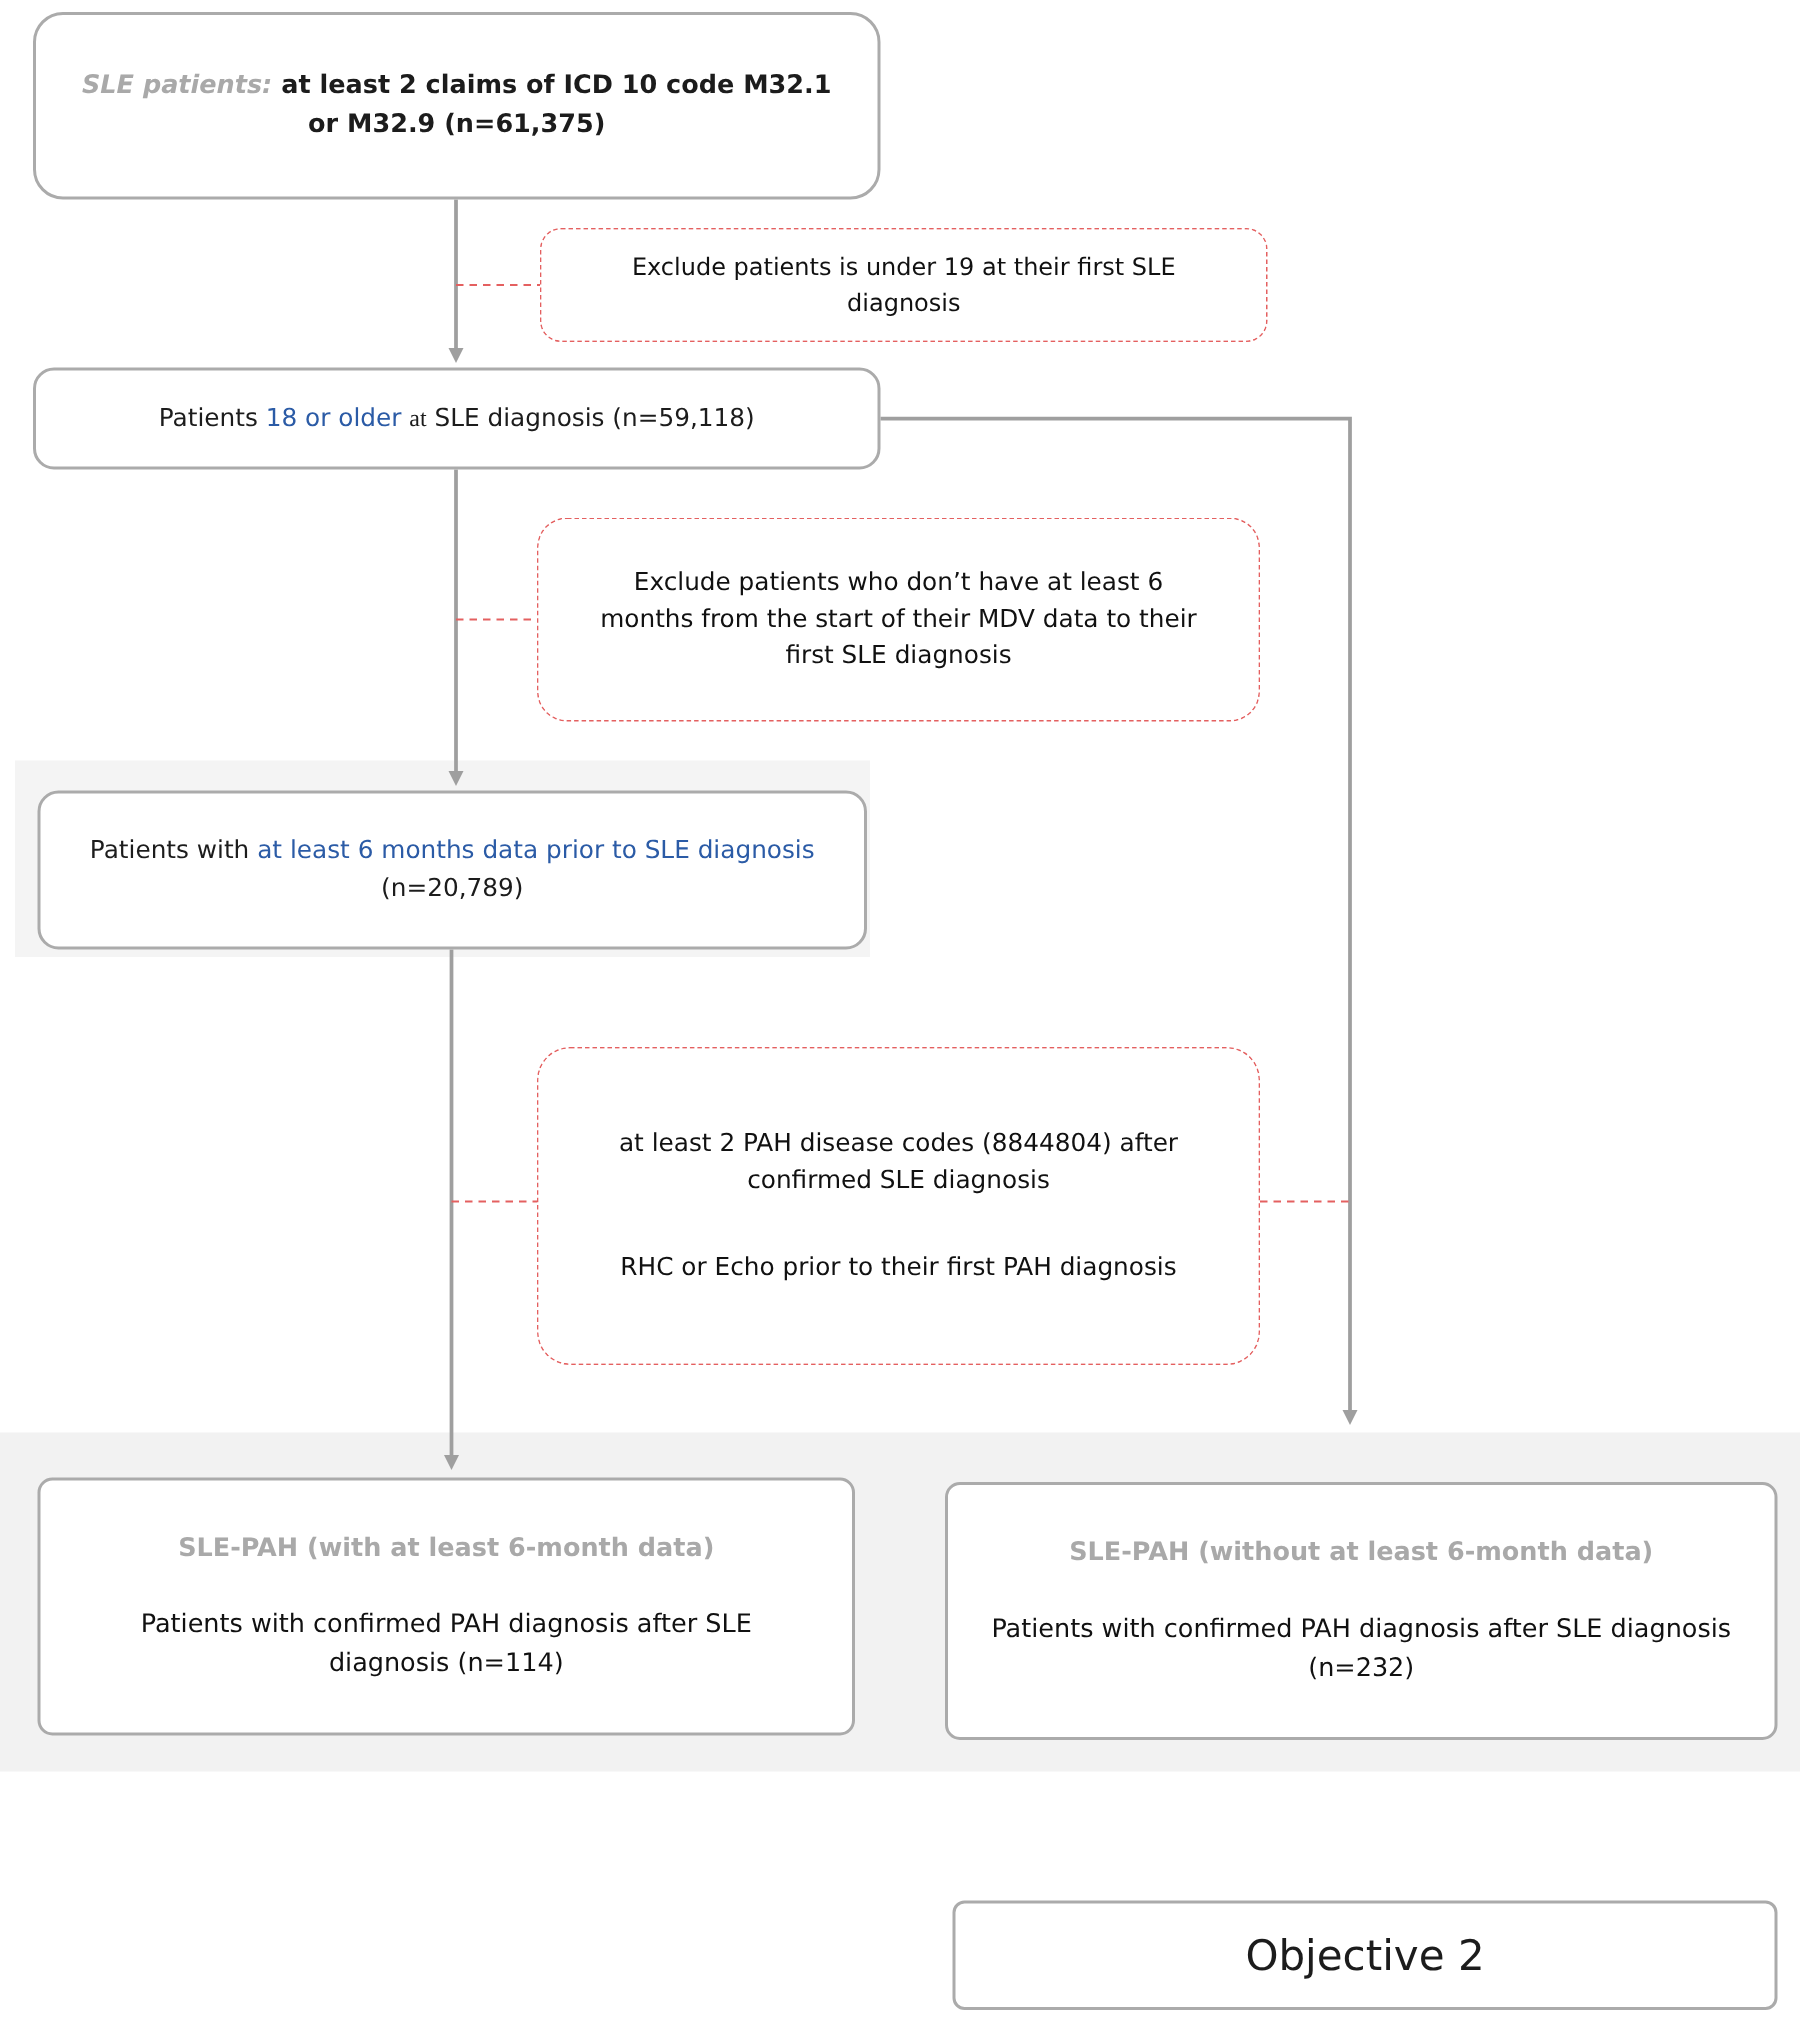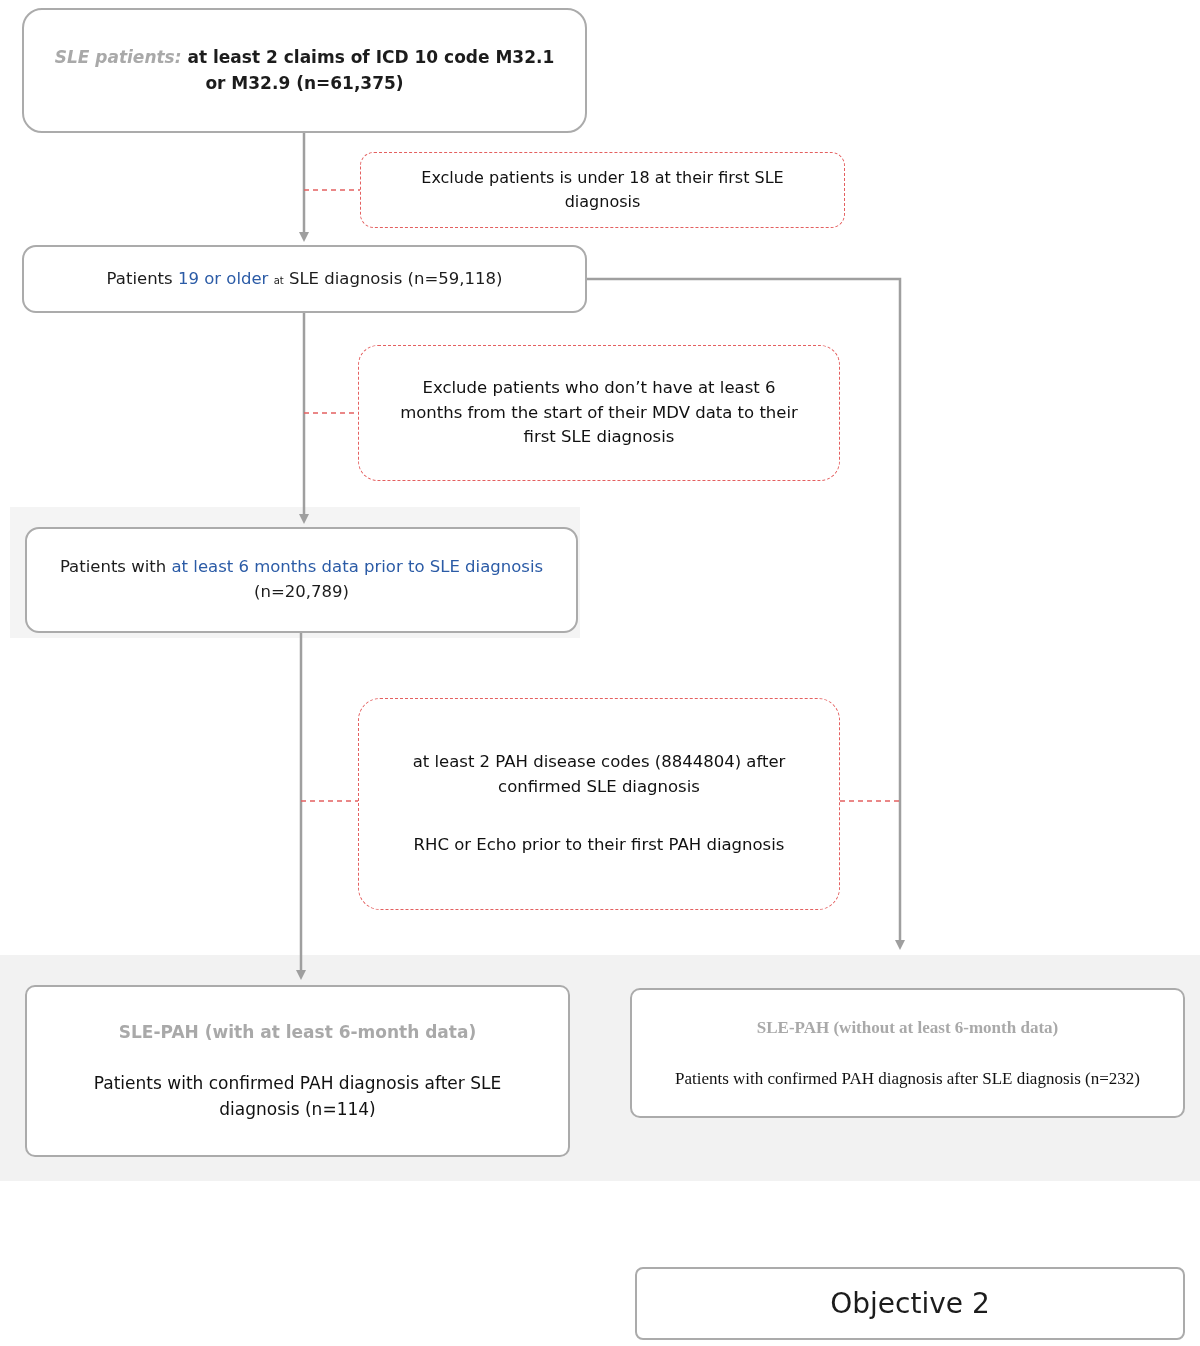--- a/index.html
+++ b/index.html
@@ -52,27 +52,27 @@
   }
 
   .b-sle   { left: 22px;  top: 8px;    width: 565px; height: 125px; border-radius: 20px; font-weight: bold; font-size: 17px; padding: 0 30px; }
   .x-under18 { left: 360px; top: 152px; width: 485px; height: 76px;  border-radius: 14px; font-size: 16px;  padding: 0 38px; }
   .b-age   { left: 22px;  top: 245px;  width: 565px; height: 68px;  border-radius: 14px; font-size: 16.5px; padding: 0 24px; }
   .x-6mo   { left: 358px; top: 345px;  width: 482px; height: 136px; border-radius: 20px; font-size: 16.5px; padding: 0 36px; }
   .b-6mo   { left: 25px;  top: 527px;  width: 553px; height: 106px; border-radius: 14px; font-size: 16.5px; padding: 0 30px; }
   .x-pah   { left: 358px; top: 698px;  width: 482px; height: 212px; border-radius: 22px; font-size: 16.5px; padding: 0 32px; }
   .x-pah p + p { margin-top: 34px; }
   .b-res-l { left: 25px;  top: 985px;  width: 545px; height: 172px; border-radius: 10px; font-size: 17px; padding: 0 28px; }
-  .b-res-r { left: 630px; top: 988px;  width: 555px; height: 130px; border-radius: 10px; font-size: 17px; padding: 0 28px; font-family: Liberation Serif, serif; }
+  .b-res-r { left: 630px; top: 988px;  width: 555px; height: 172px; border-radius: 10px; font-size: 17px; padding: 0 28px; }
   .b-obj1  { left: 30px;  top: 1266px; width: 545px; height: 75px;  border-radius: 8px;  font-size: 28px; }
   .b-obj2  { left: 635px; top: 1267px; width: 550px; height: 73px;  border-radius: 8px;  font-size: 28px; }
 
   .muted   { color: #a9a9a9; font-style: italic; }
   .blue    { color: #2b5ba6; }
-  .smallword { font-size: 10px; }
+  .smallword { font-size: 16px; font-family: Liberation Serif, serif; }
   .res-title { color: #a9a9a9; font-weight: bold; }
   .res-body  { margin-top: 26px; color: #111111; }
 </style>
 </head>
 <body>
 
 <div class="canvas">
 
   <div class="band band-6mo"></div>
   <div class="band band-bottom"></div>
@@ -96,27 +96,27 @@
   </svg>
 
   <div class="box b-sle">
     <p>
       <span class="muted">SLE patients:</span>
       <span>at least 2 claims of ICD 10 code M32.1 or M32.9 (n=61,375)</span>
     </p>
   </div>
 
   <div class="exclude x-under18">
-    <p>Exclude patients is under 18 at their first SLE diagnosis</p>
+    <p>Exclude patients is under 19 at their first SLE diagnosis</p>
   </div>
 
   <div class="box b-age">
     <p>
       <span>Patients</span>
-      <span class="blue">19 or older</span>
+      <span class="blue">18 or older</span>
       <span class="smallword">at</span>
       <span>SLE diagnosis (n=59,118)</span>
     </p>
   </div>
 
   <div class="exclude x-6mo">
     <p>Exclude patients who don’t have at least 6 months from the start of their MDV data to their first SLE diagnosis</p>
   </div>
 
   <div class="box b-6mo">

